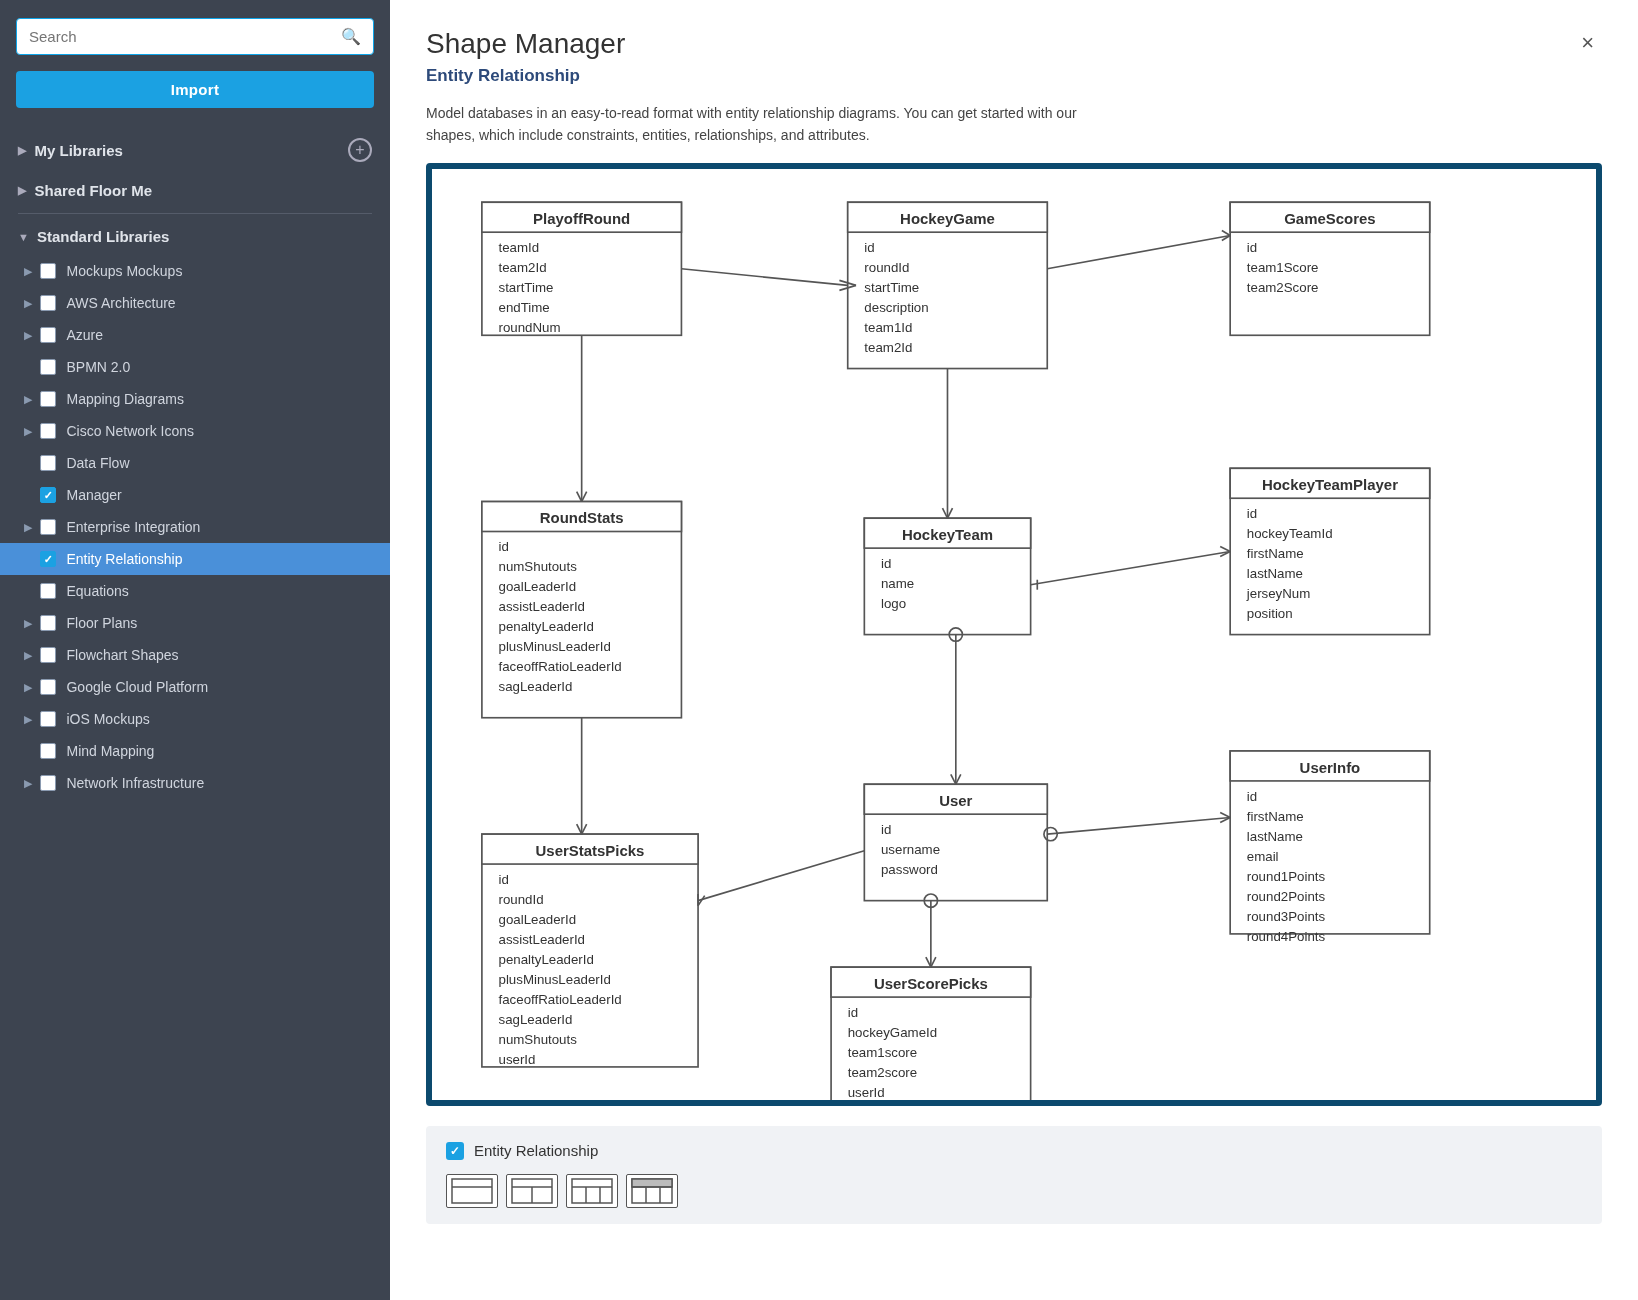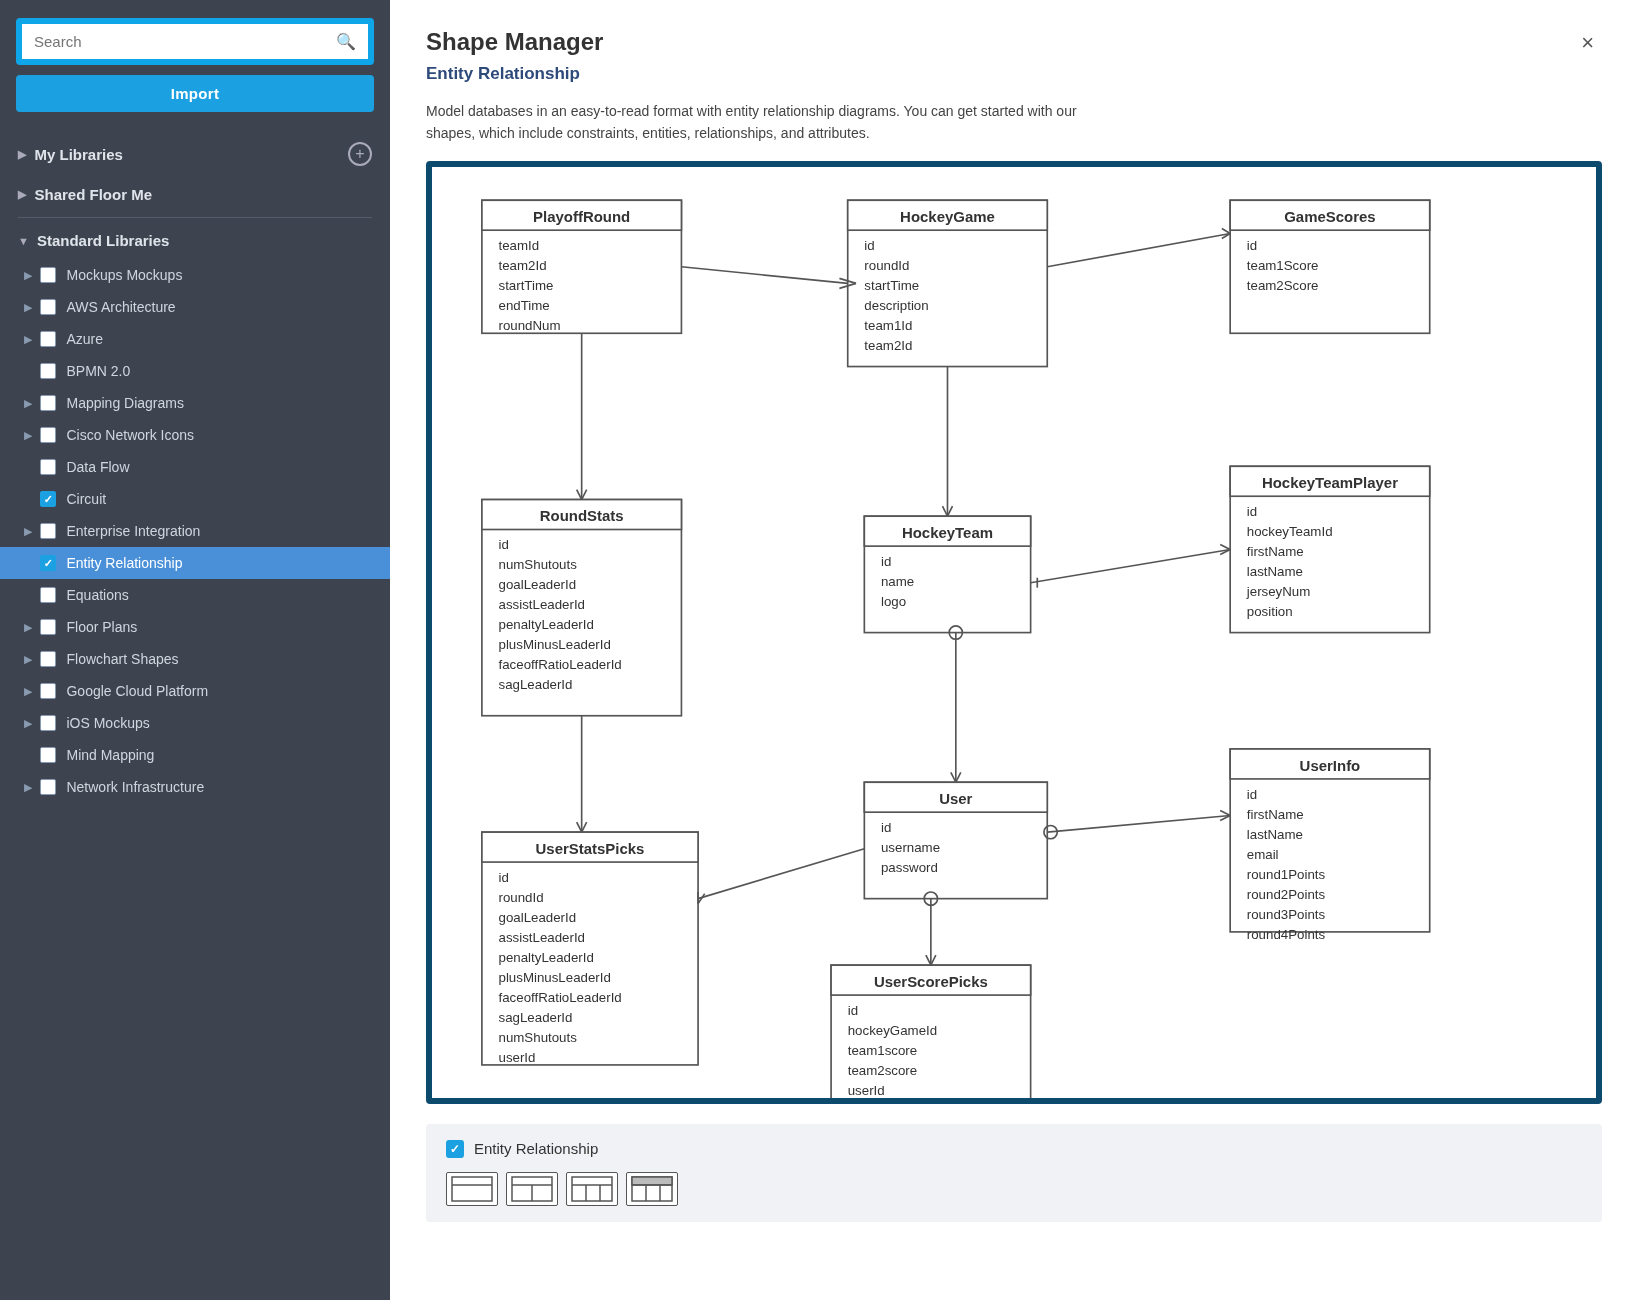--- a/index.html
+++ b/index.html
@@ -18,24 +18,24 @@
 
     .sidebar-top {
       padding: 18px 16px 12px;
       background: #3d4450;
     }
 
     .search-box {
       display: flex;
       align-items: center;
       background: #fff;
-      border: 6px solid #0ea5e9;
+      border: 1px solid #0ea5e9;
       border-radius: 4px;
       padding: 8px 12px;
-      margin-bottom: 10px;
+      margin-bottom: 16px;
     }
 
     .search-box input {
       border: none;
       outline: none;
       flex: 1;
       font-size: 15px;
       color: #555;
       background: transparent;
     }
@@ -177,22 +177,22 @@
     }
 
     .main-header {
       padding: 28px 36px 0;
       display: flex;
       justify-content: space-between;
       align-items: flex-start;
     }
 
     .main-title {
-      font-size: 24px;
-      font-weight: 700;
+      font-size: 28px;
+      font-weight: 400;
       color: #333;
     }
 
     .close-btn {
       font-size: 22px;
       color: #555;
       cursor: pointer;
       line-height: 1;
       padding: 4px 8px;
     }
@@ -351,21 +351,21 @@
 
     <div class="nav-item">
       <span class="arrow" style="visibility:hidden">▶</span>
       <span class="checkbox"></span>
       <span class="nav-item-label">Data Flow</span>
     </div>
 
     <div class="nav-item">
       <span class="arrow" style="visibility:hidden">▶</span>
       <span class="checkbox checked"></span>
-      <span class="nav-item-label">Circuit</span>
+      <span class="nav-item-label">Manager</span>
     </div>
 
     <div class="nav-item">
       <span class="arrow">▶</span>
       <span class="checkbox"></span>
       <span class="nav-item-label">Enterprise Integration</span>
     </div>
 
     <div class="nav-item active">
       <span class="arrow" style="visibility:hidden">▶</span>

